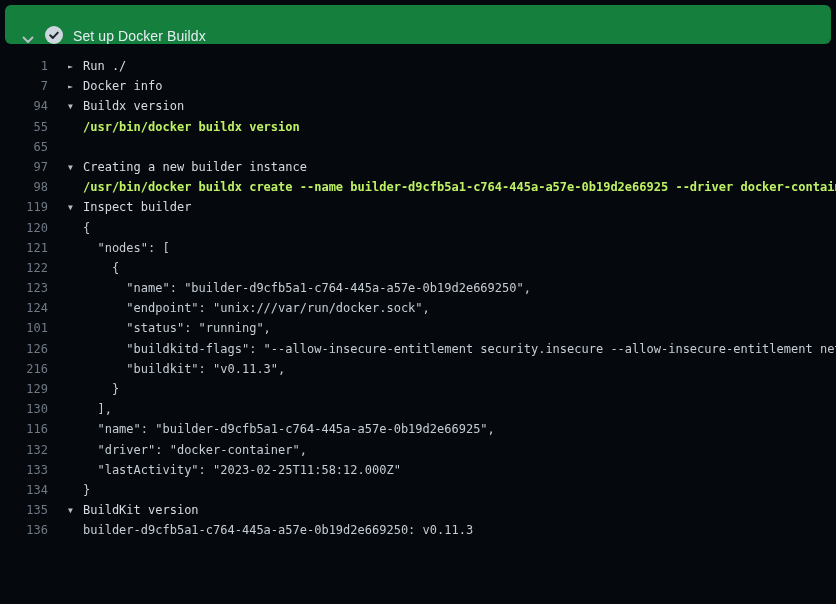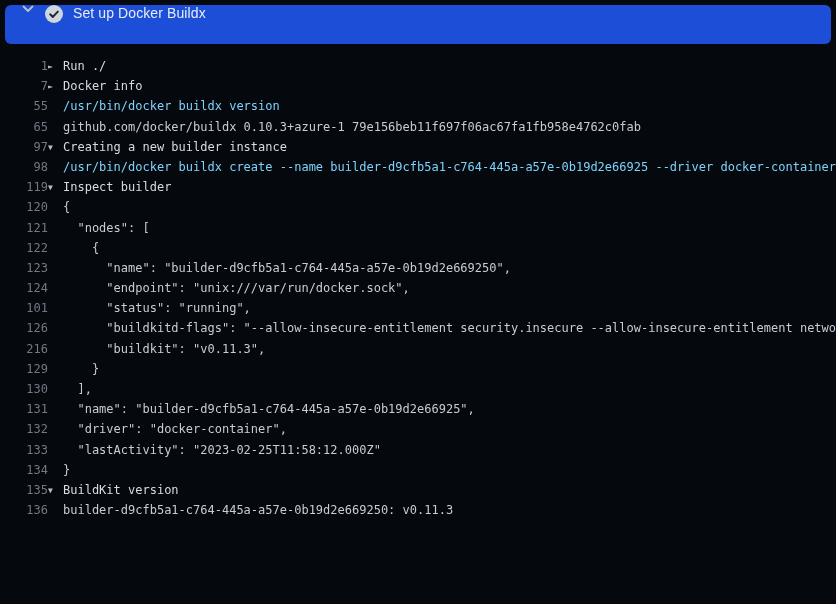--- a/index.html
+++ b/index.html
@@ -8,24 +8,24 @@
     background: #05080d;
     font-family: "Liberation Sans", sans-serif;
     position: relative;
   }
 
   
   .step-header {
     position: absolute;
     top: 5px; left: 5px; right: 5px;
     height: 39px;
-    background: #1d4ed8;
+    background: #15803d;
     border-radius: 6px;
     display: flex;
-    align-items: flex-start;
+    align-items: flex-end;
     padding-left: 17px;
     cursor: pointer;
   }
   .chev { width: 12px; height: 8px; flex: none; }
   .status { width: 18px; height: 18px; flex: none; margin-left: 11px; }
   .step-title {
     margin-left: 10px;
     font-size: 14px;
     color: #e6edf3;
     letter-spacing: .1px;
@@ -48,26 +48,27 @@
     white-space: pre;
   }
   .row .num {
     width: 48px;
     flex: none;
     text-align: right;
     color: #707a85;
     cursor: pointer;
   }
   .row .content {
+    margin-left: 20px;
     color: #c5cdd5;
     overflow: hidden;
   }
   .row.output .content,
   .row.command .content { padding-left: 15px; }
-  .row.command .content { color: #7dd3fc; }
+  .row.command .content { color: #bef264; font-weight: bold; }
   .row.group { cursor: pointer; }
   .row.group .label { color: #d6dce3; }
   .arrow {
     display: inline-block;
     width: 15px;
     font-size: 8px;
     color: #b6bec7;
     vertical-align: 1px;
   }
 </style>
@@ -89,29 +90,32 @@
   <div class="row group">
     <span class="num">1</span>
     <span class="content"><span class="arrow">►</span><span class="label">Run ./</span></span>
   </div>
 
   <div class="row group">
     <span class="num">7</span>
     <span class="content"><span class="arrow">►</span><span class="label">Docker info</span></span>
   </div>
 
+  <div class="row group">
+    <span class="num">94</span>
+    <span class="content"><span class="arrow">▼</span><span class="label">Buildx version</span></span>
+  </div>
 
   <div class="row command">
     <span class="num">55</span>
     <span class="content">/usr/bin/docker buildx version</span>
   </div>
 
   <div class="row output">
     <span class="num">65</span>
-    <span class="content">github.com/docker/buildx 0.10.3+azure-1 79e156beb11f697f06ac67fa1fb958e4762c0fab</span>
   </div>
 
   <div class="row group">
     <span class="num">97</span>
     <span class="content"><span class="arrow">▼</span><span class="label">Creating a new builder instance</span></span>
   </div>
 
   <div class="row command">
     <span class="num">98</span>
     <span class="content">/usr/bin/docker buildx create --name builder-d9cfb5a1-c764-445a-a57e-0b19d2e66925 --driver docker-container</span>
@@ -169,21 +173,21 @@
     <span class="num">129</span>
     <span class="content">    }</span>
   </div>
 
   <div class="row output">
     <span class="num">130</span>
     <span class="content">  ],</span>
   </div>
 
   <div class="row output">
-    <span class="num">131</span>
+    <span class="num">116</span>
     <span class="content">  "name": "builder-d9cfb5a1-c764-445a-a57e-0b19d2e66925",</span>
   </div>
 
   <div class="row output">
     <span class="num">132</span>
     <span class="content">  "driver": "docker-container",</span>
   </div>
 
   <div class="row output">
     <span class="num">133</span>

